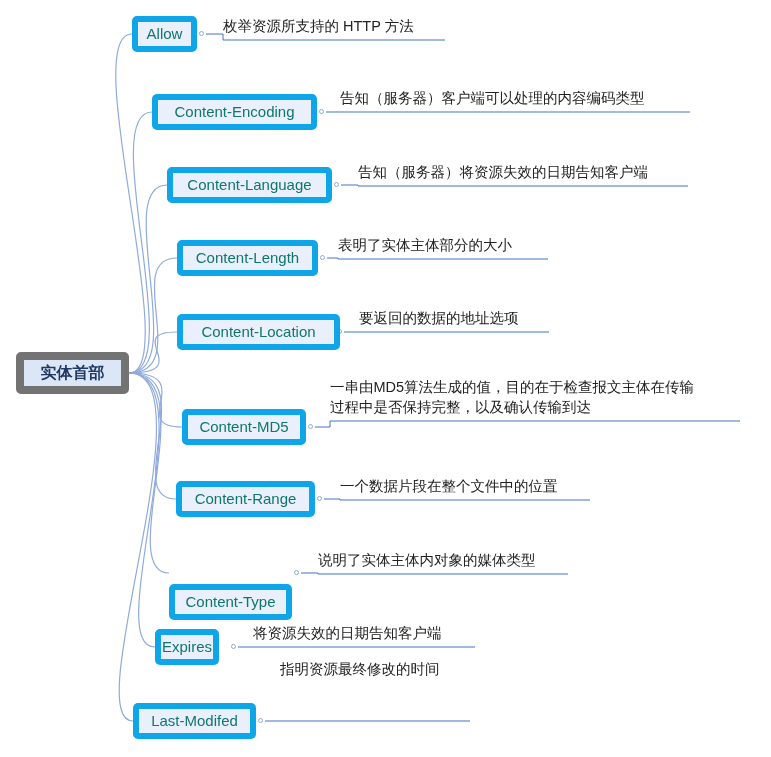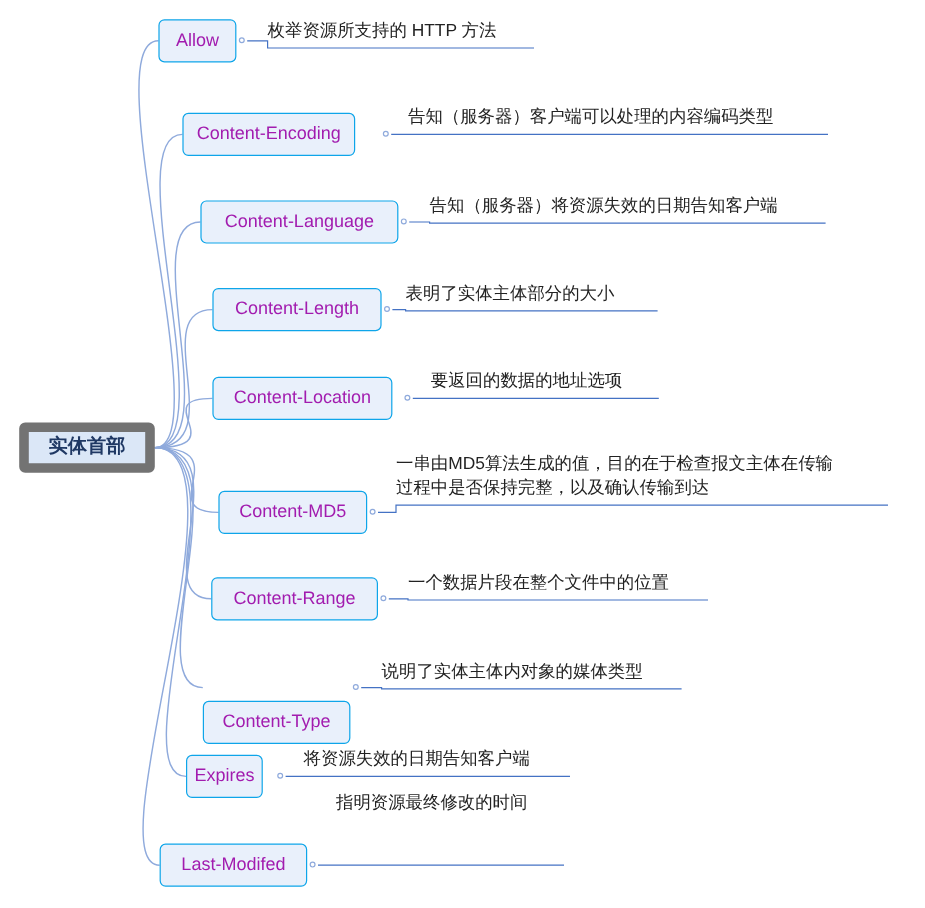--- a/index.html
+++ b/index.html
@@ -19,24 +19,24 @@
     position: absolute;
     left: 0;
     top: 0;
     width: 771px;
     height: 757px;
     pointer-events: none;
   }
   .node {
     position: absolute;
     box-sizing: border-box;
-    border: 1px solid #0ea5e9;
+    border: 6px solid #0ea5e9;
     border-radius: 5px;
     background: #e9f0fb;
-    color: #a21caf;
+    color: #0f766e;
     font-size: 15px;
     line-height: 1.1;
     display: flex;
     align-items: center;
     justify-content: center;
     white-space: nowrap;
     padding: 0 10px;
   }
   .node.root {
     background: #dbe7f7;
@@ -87,30 +87,30 @@
       <path d="M 238 647 L 253 647 L 253 647 L 475 647" fill="none" stroke="#4472c4" stroke-width="1"></path>
       <path d="M 129 373 C 211 373, 78 721, 133 721" fill="none" stroke="#8faadc" stroke-width="1.2"></path>
       <path d="M 265 721 L 280 721 L 280 721 L 470 721" fill="none" stroke="#4472c4" stroke-width="1"></path>
     </svg>
   <div id="nodes-layer">
       <div class="node root" style="left: 16px; top: 352px; width: 113px; height: 42px;">实体首部</div>
       <div class="connector-dot" style="left: 199px; top: 30.5px;"></div>
       <div class="node" style="left: 132px; top: 16px; width: 65px; height: 36px;">Allow</div>
       <div class="desc" style="left: 223px; top: 17px;">枚举资源所支持的 HTTP 方法</div>
       <div class="connector-dot" style="left: 319px; top: 108.5px;"></div>
-      <div class="node" style="left: 152px; top: 94px; width: 144px; height: 36px;">Content-Encoding</div>
+      <div class="node" style="left: 152px; top: 94px; width: 165px; height: 36px;">Content-Encoding</div>
       <div class="desc" style="left: 340px; top: 89px;">告知（服务器）客户端可以处理的内容编码类型</div>
       <div class="connector-dot" style="left: 334px; top: 181.5px;"></div>
       <div class="node" style="left: 167px; top: 167px; width: 165px; height: 36px; text-align: center;">Content-Language</div>
       <div class="desc" style="left: 358px; top: 163px;">告知（服务器）将资源失效的日期告知客户端</div>
       <div class="connector-dot" style="left: 320px; top: 254.5px;"></div>
       <div class="node" style="left: 177px; top: 240px; width: 141px; height: 36px;">Content-Length</div>
       <div class="desc" style="left: 338px; top: 236px;">表明了实体主体部分的大小</div>
       <div class="connector-dot" style="left: 337px; top: 328.5px;"></div>
-      <div class="node" style="left: 177px; top: 314px; width: 150px; height: 36px; text-align: center;">Content-Location</div>
+      <div class="node" style="left: 177px; top: 314px; width: 163px; height: 36px; text-align: center;">Content-Location</div>
       <div class="desc" style="left: 359px; top: 309px;">要返回的数据的地址选项</div>
       <div class="connector-dot" style="left: 308px; top: 423.5px;"></div>
       <div class="node" style="left: 182px; top: 409px; width: 124px; height: 36px;">Content-MD5</div>
       <div class="desc" style="left: 330px; top: 378px;">一串由MD5算法生成的值，目的在于检查报文主体在传输
 过程中是否保持完整，以及确认传输到达</div>
       <div class="connector-dot" style="left: 317px; top: 495.5px;"></div>
       <div class="node" style="left: 176px; top: 481px; width: 139px; height: 36px;">Content-Range</div>
       <div class="desc" style="left: 340px; top: 477px;">一个数据片段在整个文件中的位置</div>
       <div class="connector-dot" style="left: 294px; top: 569.5px;"></div>
       <div class="node" style="left: 169px; top: 584px; width: 123px; height: 36px;">Content-Type</div>

